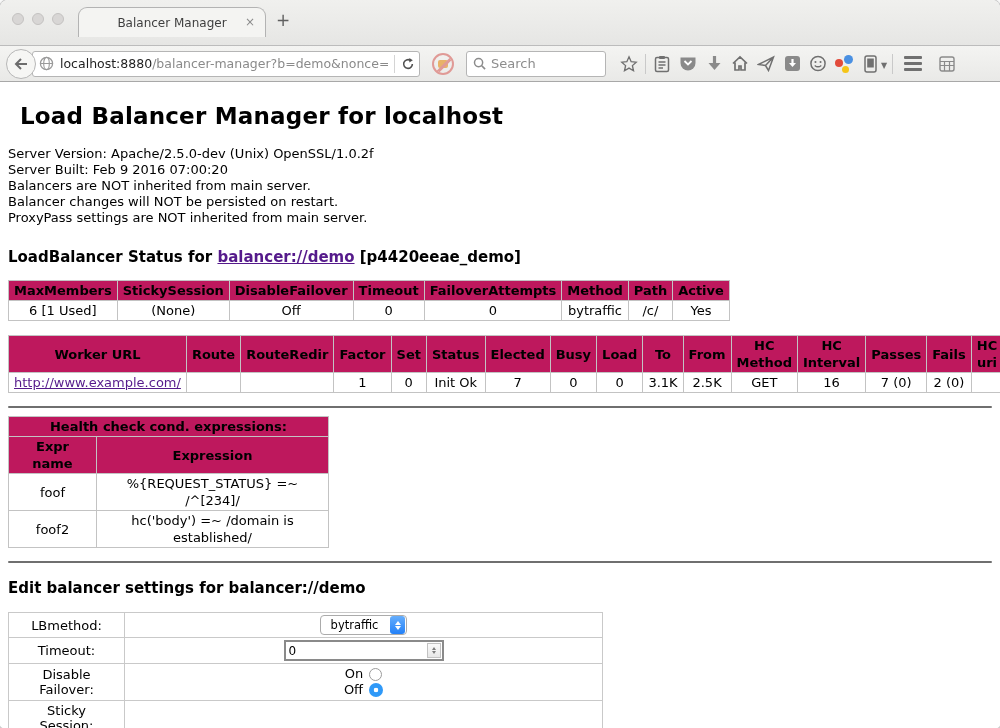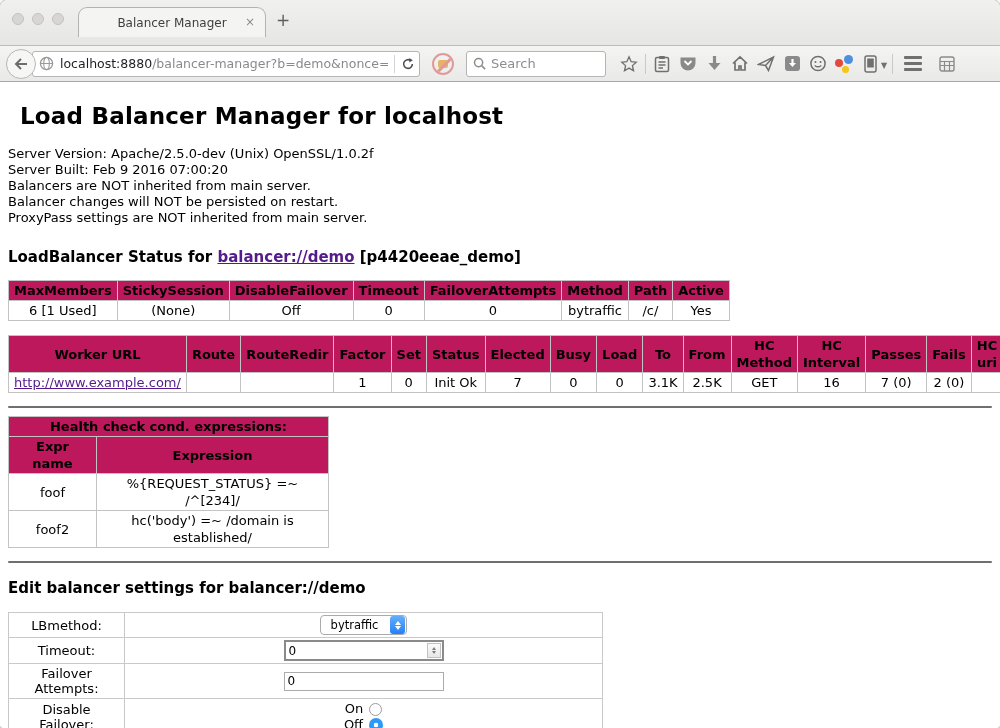--- a/index.html
+++ b/index.html
@@ -383,26 +383,20 @@
           <span class="numwrap">
             <input type="text" value="0" style="">
             <span class="spinner">
                   <b class="up"></b>
                   <b class="dn"></b>
                 </span>
           </span>
         </td>
       </tr>
       <tr>
-        <td class="flabel">Failover Attempts:</td>
-        <td class="fval">
-          <input class="txt" style="width: 160px;" type="text" value="0">
-        </td>
-      </tr>
-      <tr>
         <td class="flabel">Disable Failover:</td>
         <td class="fval">
           <div class="radiorow">
                 <span>On</span>
                 <span class="radio"></span>
               </div>
           <div class="radiorow">
                 <span>Off</span>
                 <span class="radio checked"></span>
               </div>

